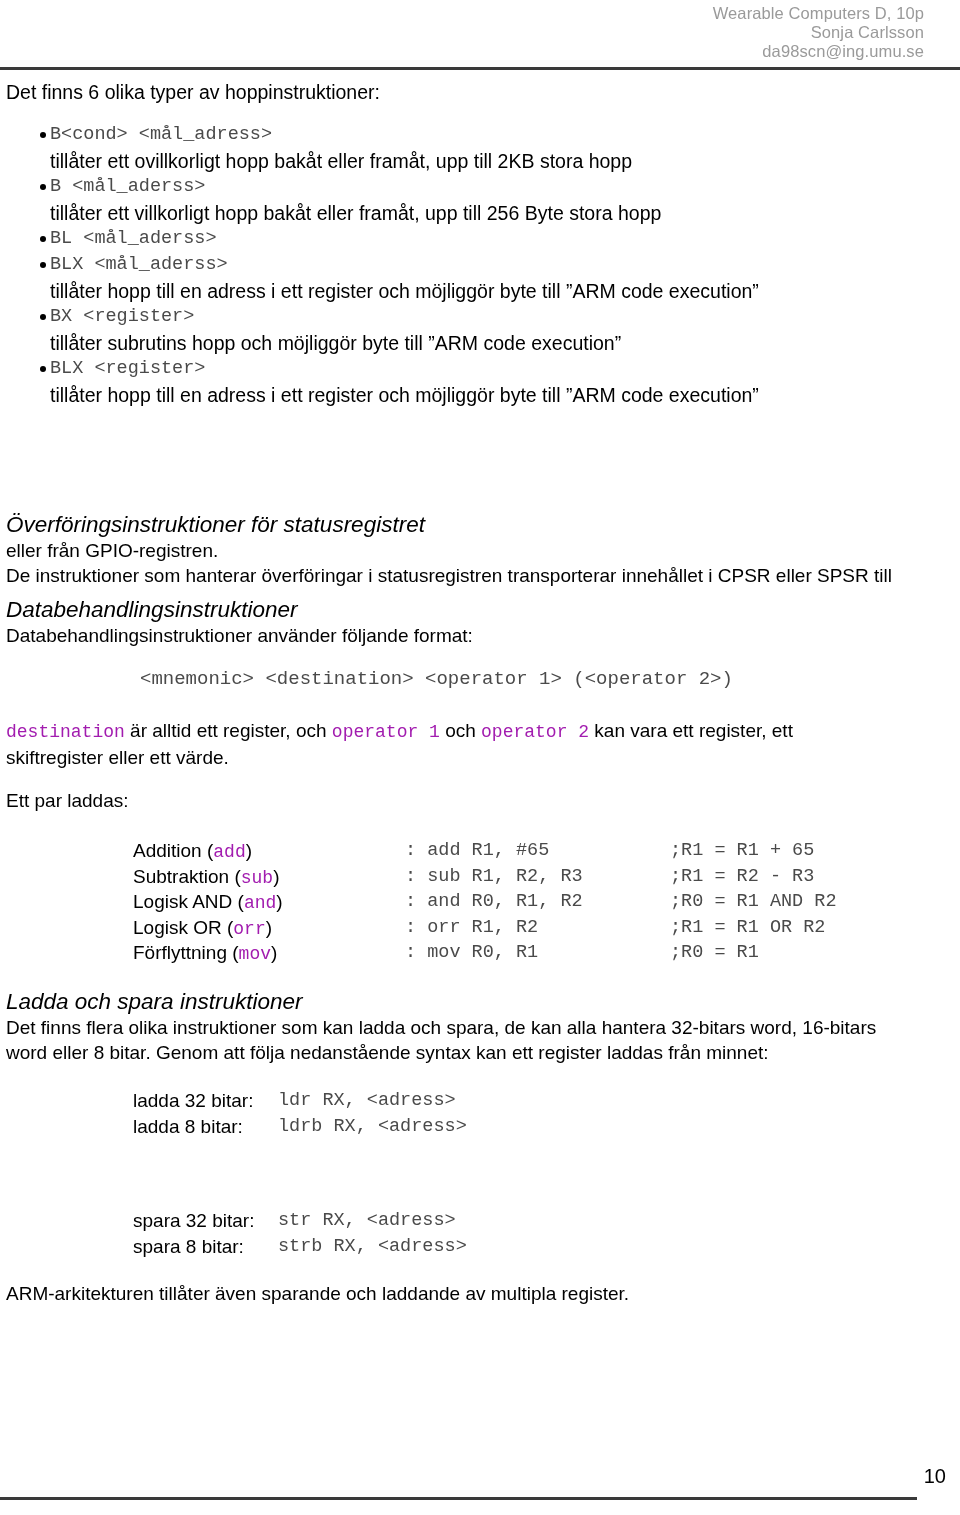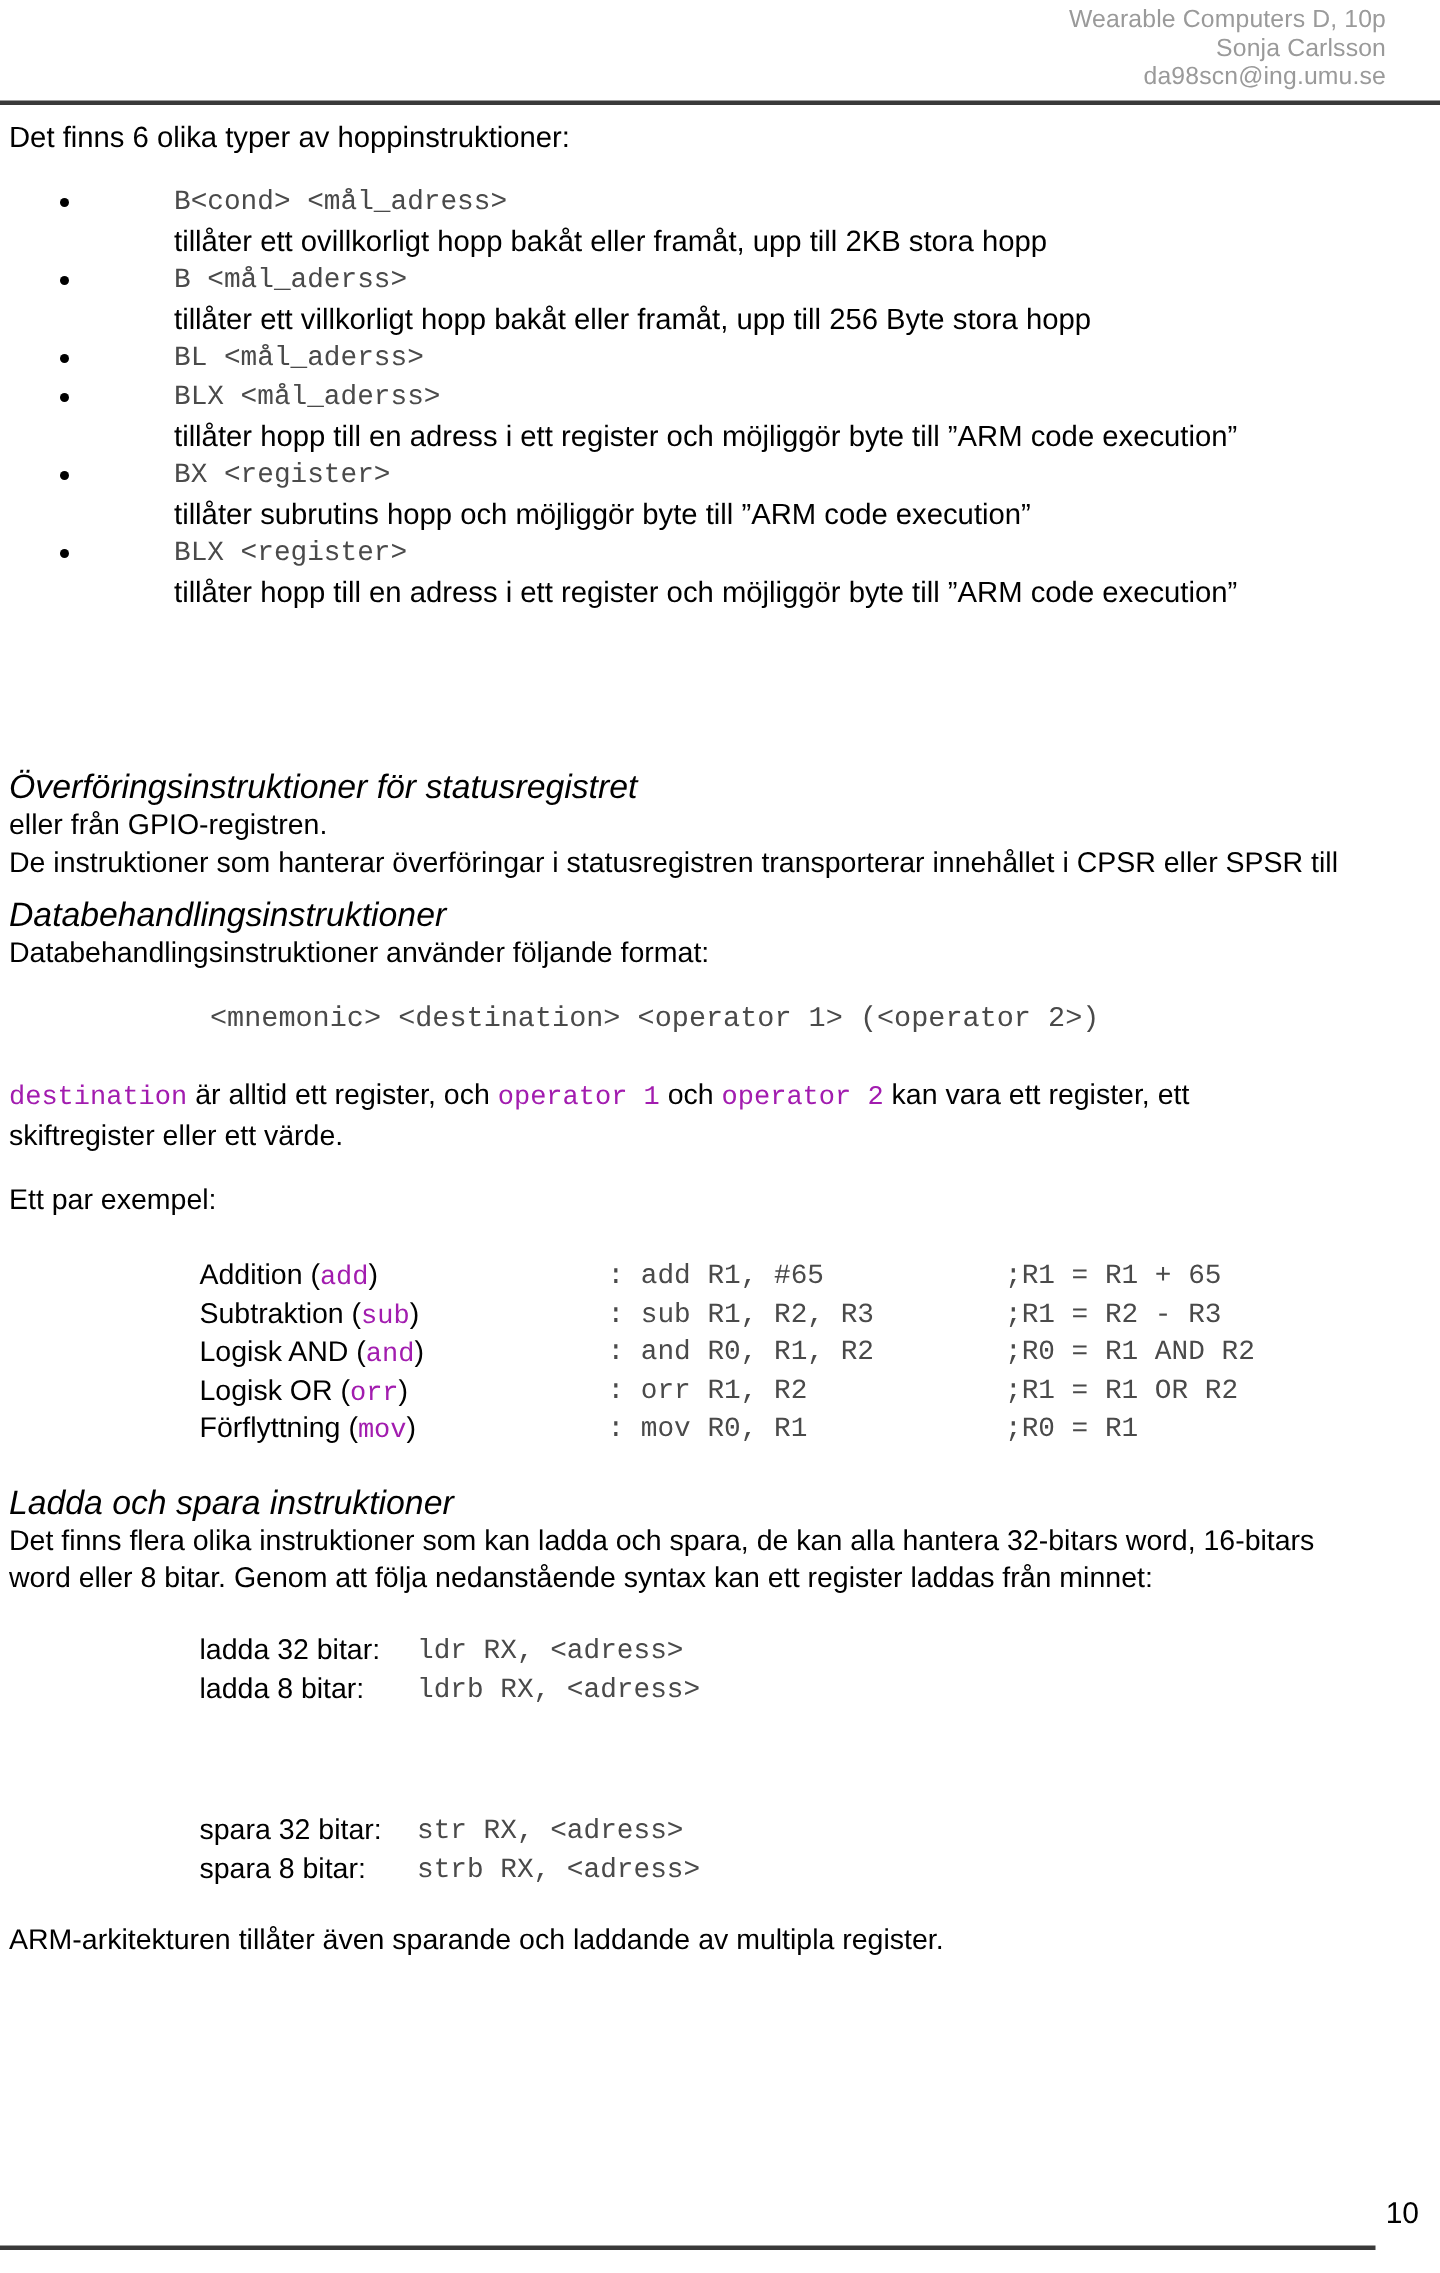--- a/index.html
+++ b/index.html
@@ -55,21 +55,21 @@
 
   
   .bullets {
     position: absolute;
     left: 0;
     top: 122px;
     width: 960px;
   }
   .bullet-item {
     position: relative;
-    padding-left: 116px;
+    padding-left: 50px;
     margin-bottom: 0px;
   }
   .bullet-dot {
     position: absolute;
     left: 40px;
     top: 10px;
     width: 6px;
     height: 6px;
     border-radius: 50%;
     background: #000;
@@ -300,21 +300,21 @@
     <div class="body-line">Databehandlingsinstruktioner använder följande format:</div>
   </div>
 
   <div class="format-line">&lt;mnemonic&gt; &lt;destination&gt; &lt;operator 1&gt; (&lt;operator 2&gt;)</div>
 
   <div class="dest-para">
     <div><span class="mono-inline">destination</span><span> är alltid ett register, och </span><span class="mono-inline">operator 1</span><span> och </span><span class="mono-inline">operator 2</span><span> kan vara ett register, ett</span></div>
     <div>skiftregister eller ett värde.</div>
   </div>
 
-  <div class="exempel-label">Ett par exempel:</div>
+  <div class="exempel-label">Ett par laddas:</div>
 
   <div class="examples">
 
     <div class="ex-row">
       <div class="ex-name"><span>Addition</span> (<span class="mono-inline">add</span>)</div>
       <div class="ex-instr">: add R1, #65</div>
       <div class="ex-comment">;R1 = R1 + 65</div>
     </div>
 
     <div class="ex-row">

